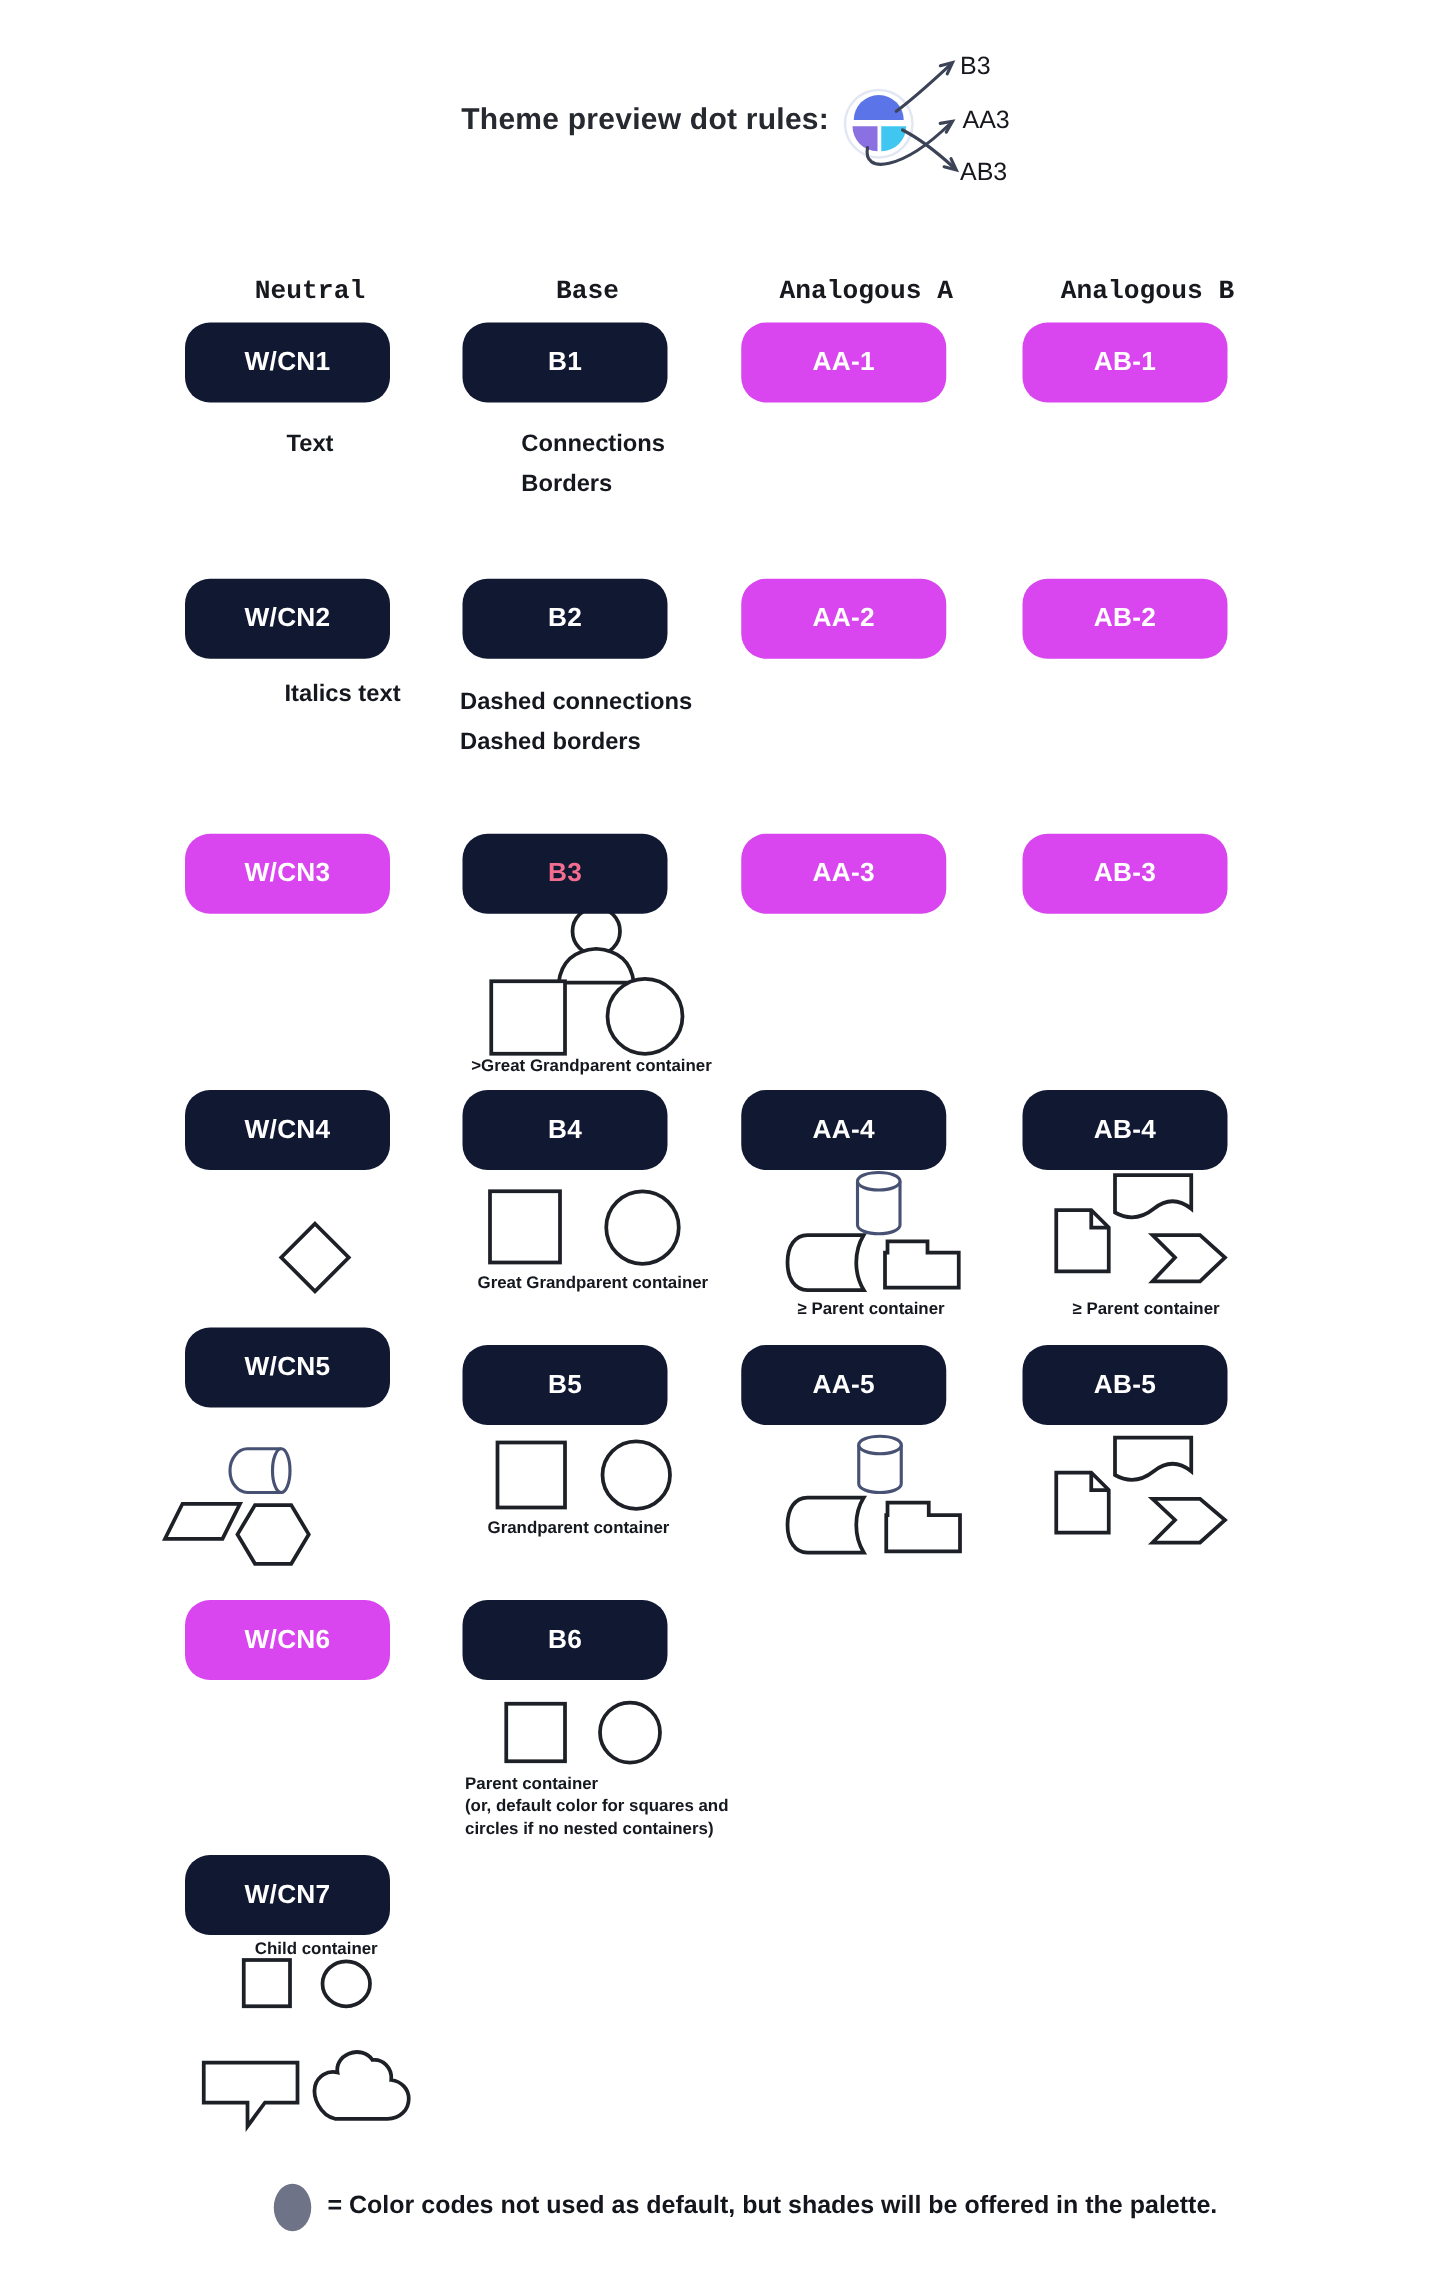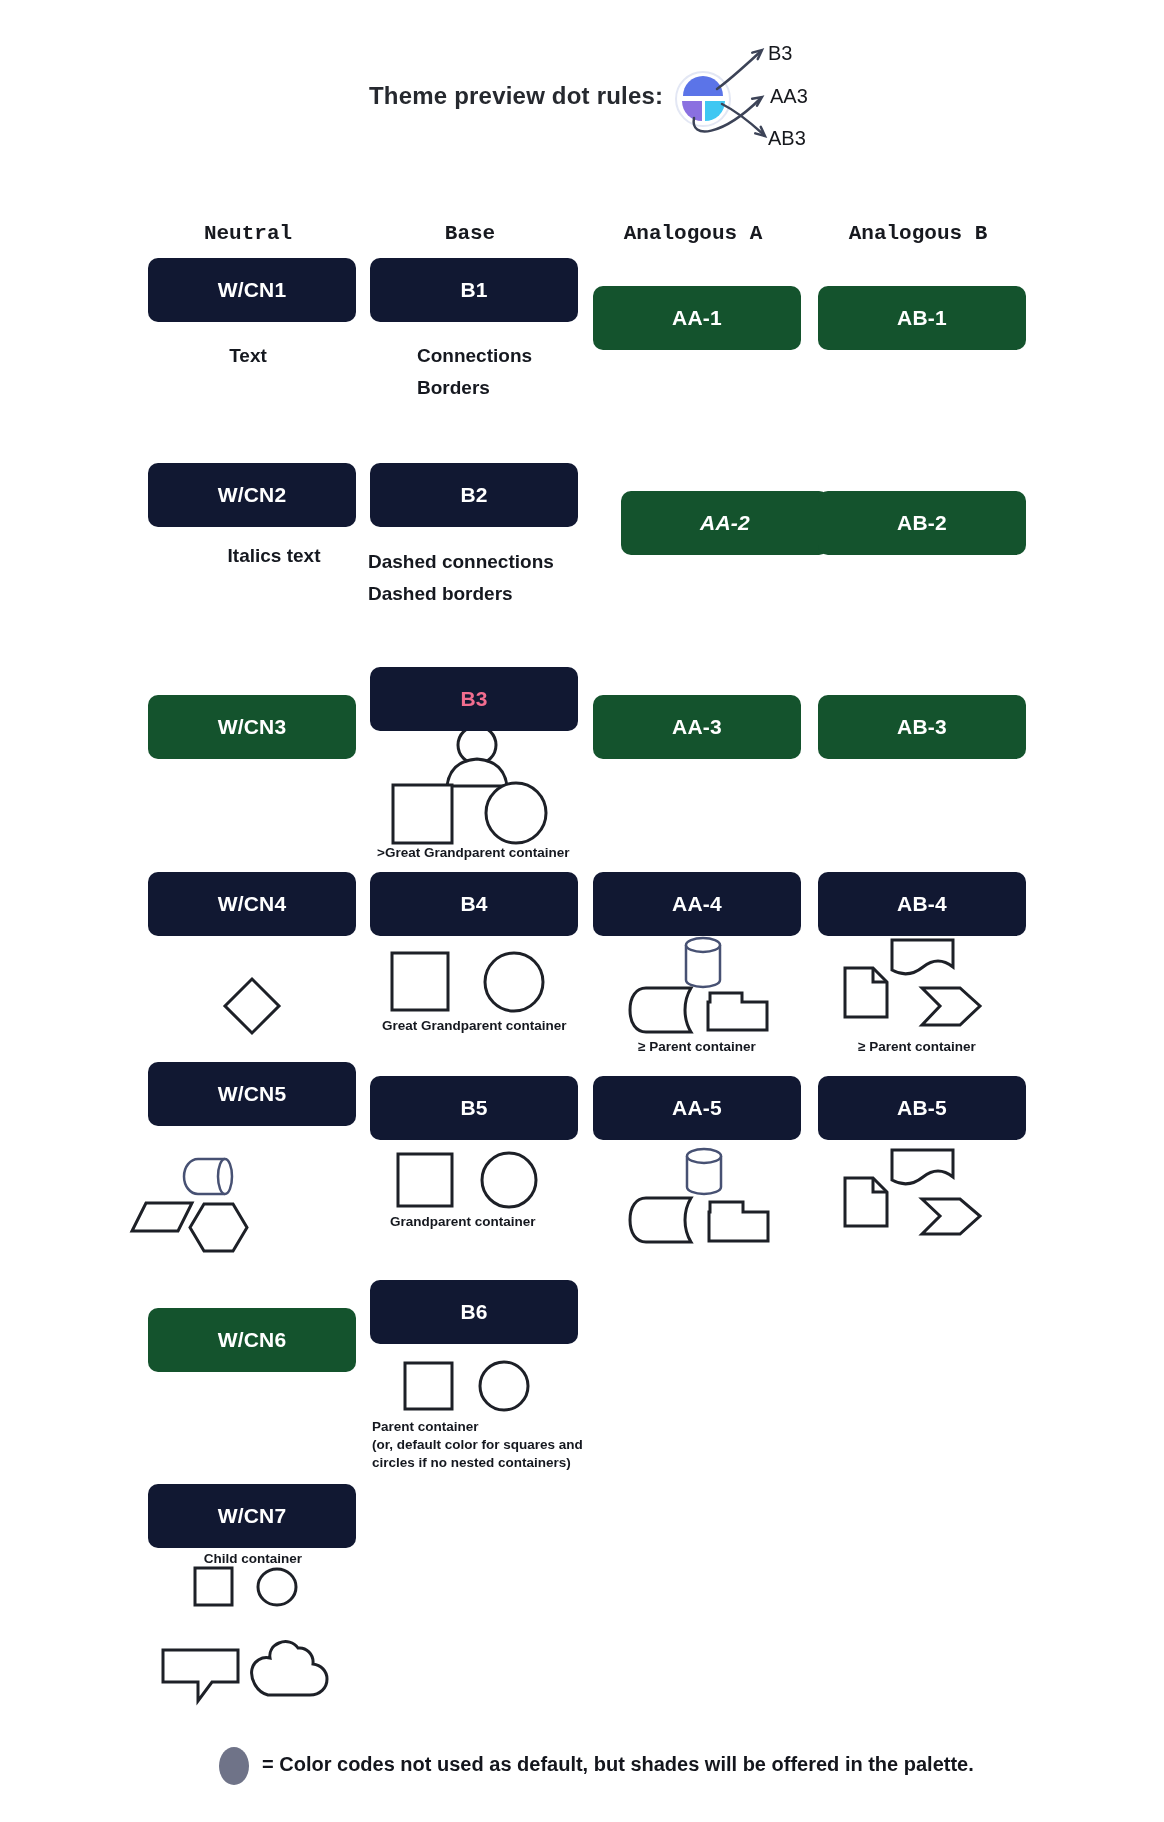--- a/index.html
+++ b/index.html
@@ -10,26 +10,26 @@
   .layer{position:absolute;left:0;top:0;}
   .title{
     position:absolute;left:369px;top:82px;font-size:24px;font-weight:700;color:#26292f;
     letter-spacing:0.2px;
   }
   .dot-label{position:absolute;font-size:20px;font-weight:400;color:#16181d;}
   .col-header{
     position:absolute;width:200px;text-align:center;font-size:21px;font-weight:bold;color:#17191f;font-family:Liberation Mono, monospace;
   }
   .pill{
-    position:absolute;width:208px;height:64px;border-radius:10px;
+    position:absolute;width:164px;height:64px;border-radius:20px;
     display:flex;align-items:center;justify-content:center;
     font-size:21px;font-weight:bold;color:#ffffff;letter-spacing:0.2px;
   }
   .pill.dark{background:#111832;}
-  .pill.gray{background:#14532d;margin-top:28px;}
+  .pill.gray{background:#d946ef;}
   .caption{position:absolute;font-weight:bold;color:#15181f;white-space:nowrap;}
   .caption.lg{font-size:19px;}
   .caption.sm{font-size:13.5px;}
   .caption.center{transform:translateX(-50%);}
   .note-dot{
     position:absolute;left:219px;top:1747px;width:30px;height:38px;border-radius:50%;
   }
   .note-text{
     position:absolute;left:262px;top:1753px;font-size:20px;font-weight:bold;color:#14161d;
     white-space:nowrap;
@@ -136,21 +136,21 @@
       <div class="col-header" style="left: 593px; top: 222px;">Analogous A</div>
       <div class="col-header" style="left: 818px; top: 222px;">Analogous B</div>
     </div>
   <div id="pills">
       <div class="pill dark" style="left: 148px; top: 258px;">W/CN1</div>
       <div class="pill dark" style="left: 370px; top: 258px;">B1</div>
       <div class="pill gray" style="left: 593px; top: 258px;">AA-1</div>
       <div class="pill gray" style="left: 818px; top: 258px;">AB-1</div>
       <div class="pill dark" style="left: 148px; top: 463px;">W/CN2</div>
       <div class="pill dark" style="left: 370px; top: 463px;">B2</div>
-      <div class="pill gray" style="left: 621px; top: 463px; font-style: italic;">AA-2</div>
+      <div class="pill gray" style="left: 593px; top: 463px;">AA-2</div>
       <div class="pill gray" style="left: 818px; top: 463px;">AB-2</div>
       <div class="pill gray" style="left: 148px; top: 667px;">W/CN3</div>
       <div class="pill dark" style="left: 370px; top: 667px; color: rgb(242, 109, 143);">B3</div>
       <div class="pill gray" style="left: 593px; top: 667px;">AA-3</div>
       <div class="pill gray" style="left: 818px; top: 667px;">AB-3</div>
       <div class="pill dark" style="left: 148px; top: 872px;">W/CN4</div>
       <div class="pill dark" style="left: 370px; top: 872px;">B4</div>
       <div class="pill dark" style="left: 593px; top: 872px;">AA-4</div>
       <div class="pill dark" style="left: 818px; top: 872px;">AB-4</div>
       <div class="pill dark" style="left: 148px; top: 1044px; margin-top: 18px;">W/CN5</div>

